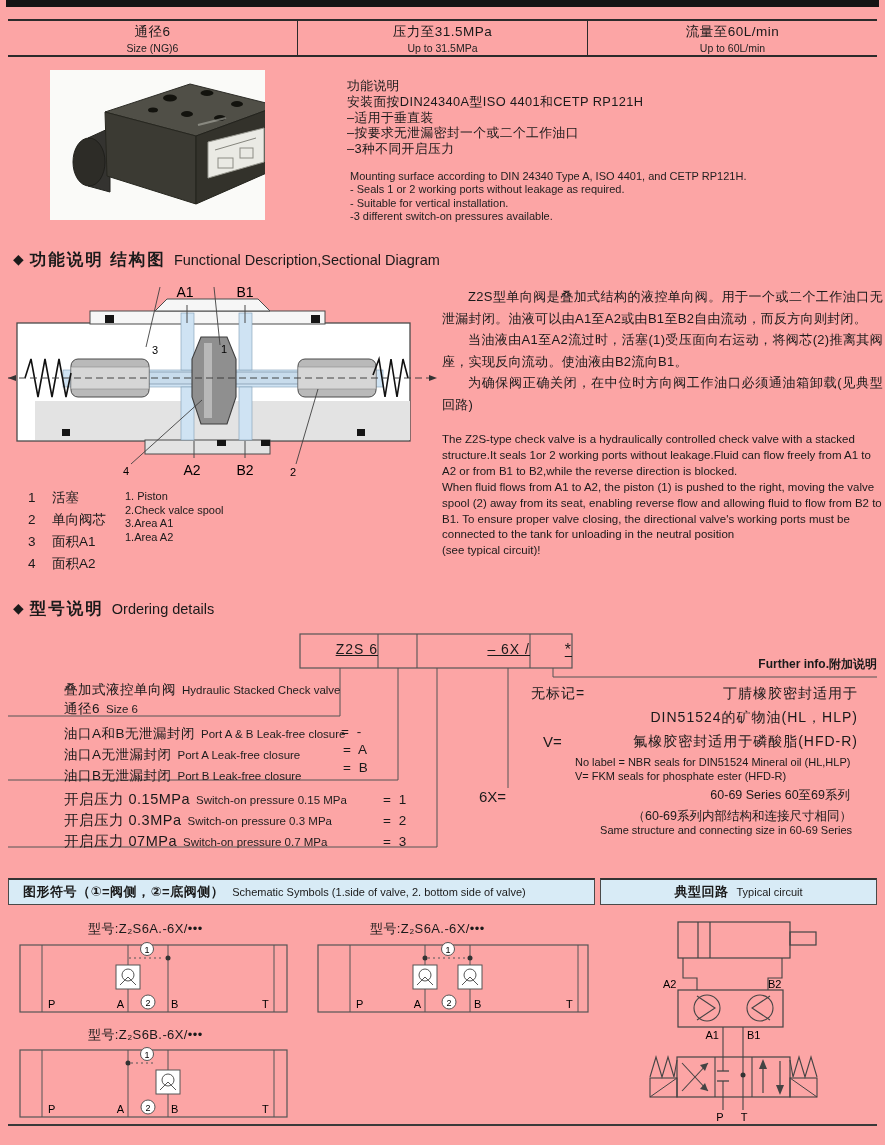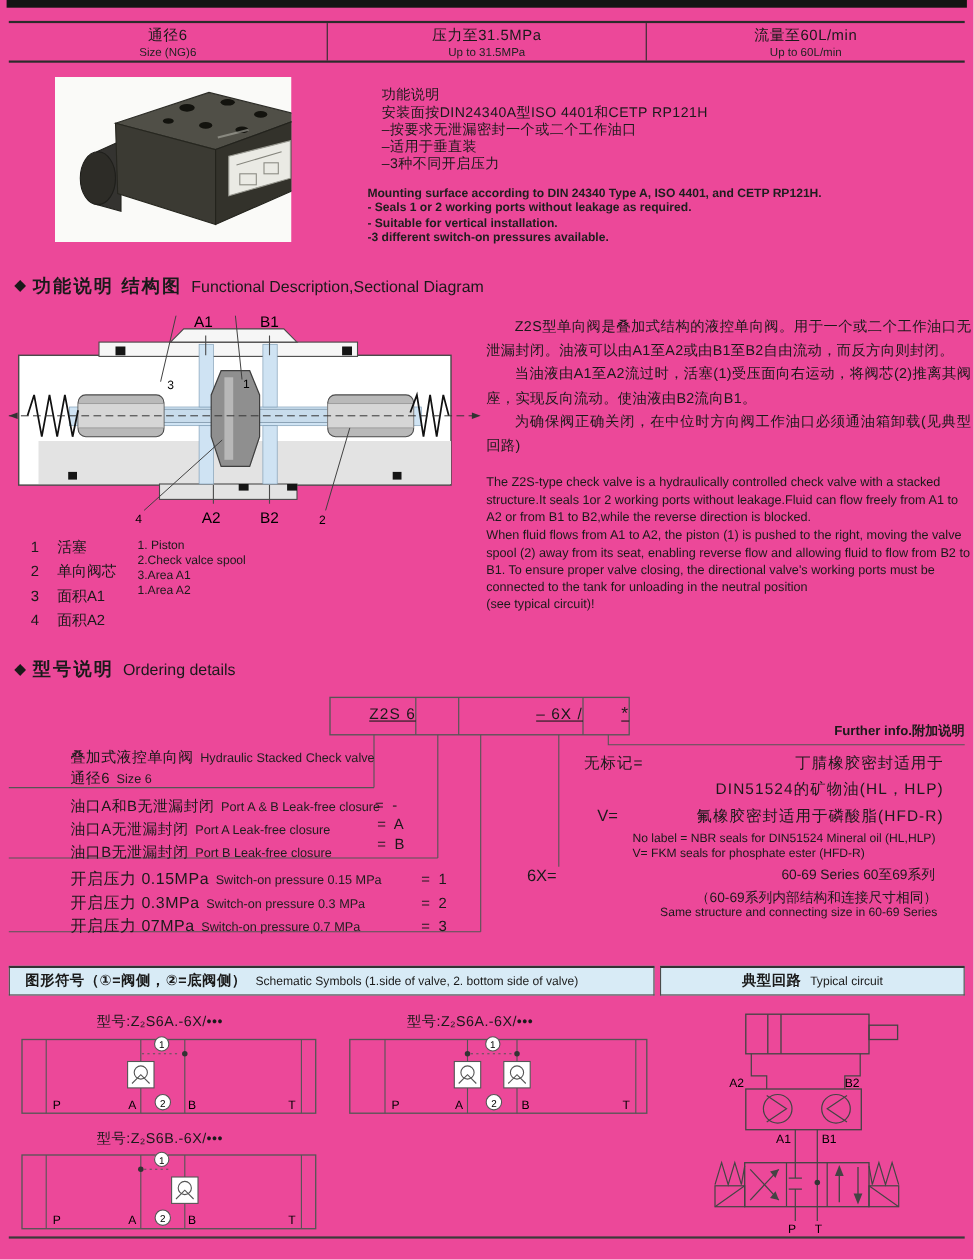--- a/index.html
+++ b/index.html
@@ -1,17 +1,17 @@
 <!DOCTYPE html>
 <html lang="zh"><head>
 <meta charset="utf-8">
 <style>
   html,body{margin:0;padding:0;background:#fff;}
   body{font-family:"Liberation Sans","DejaVu Sans",sans-serif;color:#1a1a1a;}
-  #page{position:relative;width:885px;height:1145px;background:#ec4899;overflow:hidden;}
+  #page{position:relative;width:885px;height:1145px;background:#fca5a5;overflow:hidden;}
   .abs{position:absolute;}
   
   #top-bar{left:6px;top:0;width:873px;height:7px;background:#141414;}
   #spec-table{left:8px;top:19px;width:869px;height:34px;display:flex;border-top:2px solid #2b2b2b;border-bottom:2px solid #2b2b2b;}
   .spec-cell{flex:1;text-align:center;padding-top:2px;}
   .spec-cell + .spec-cell{border-left:1px solid #2b2b2b;}
   .spec-zh{font-size:13.5px;letter-spacing:.5px;}
   .spec-en{font-size:10.5px;color:#232323;margin-top:1px;}
   
   .zh-line{font-size:12.8px;line-height:15.8px;font-weight:500;letter-spacing:.4px;}
@@ -85,25 +85,25 @@
     <line x1="148" y1="55" x2="176" y2="48" stroke="#b9b9b0" stroke-width="2" opacity=".55"></line>
     <polygon points="158,72 214,58 214,92 158,108" fill="#eaeae4" stroke="#9a9a92" stroke-width="1"></polygon>
     <line x1="165" y1="80" x2="206" y2="68" stroke="#84847c" stroke-width="1"></line>
     <rect x="168" y="88" width="15" height="10" fill="none" stroke="#8c8c84" stroke-width="1"></rect>
     <rect x="190" y="78" width="13" height="10" fill="none" stroke="#8c8c84" stroke-width="1"></rect>
   </svg>
 
   <div class="abs" style="left:347px;top:78px;">
     <div class="zh-line">功能说明</div>
     <div class="zh-line">安装面按DIN24340A型ISO 4401和CETP RP121H</div>
+    <div class="zh-line">–适用于垂直装</div>
     <div class="zh-line">–按要求无泄漏密封一个或二个工作油口</div>
-    <div class="zh-line">–适用于垂直装</div>
     <div class="zh-line">–3种不同开启压力</div>
   </div>
-  <div class="abs" style="left:334px;top:170px;font-weight:bold;">
+  <div class="abs" style="left:350px;top:170px;">
     <div class="en-line">Mounting surface according to DIN 24340 Type A, ISO 4401, and CETP RP121H.</div>
     <div class="en-line">- Seals 1 or 2 working ports without leakage as required.</div>
     <div class="en-line">- Suitable for vertical installation.</div>
     <div class="en-line">-3 different switch-on pressures available.</div>
   </div>
 
   <div class="abs sec-title" style="left:13px;top:249px;">
     <span class="diamond">◆</span><span class="t-zh">功能说明  结构图</span><span class="t-en">Functional Description,Sectional Diagram</span>
   </div>
 

